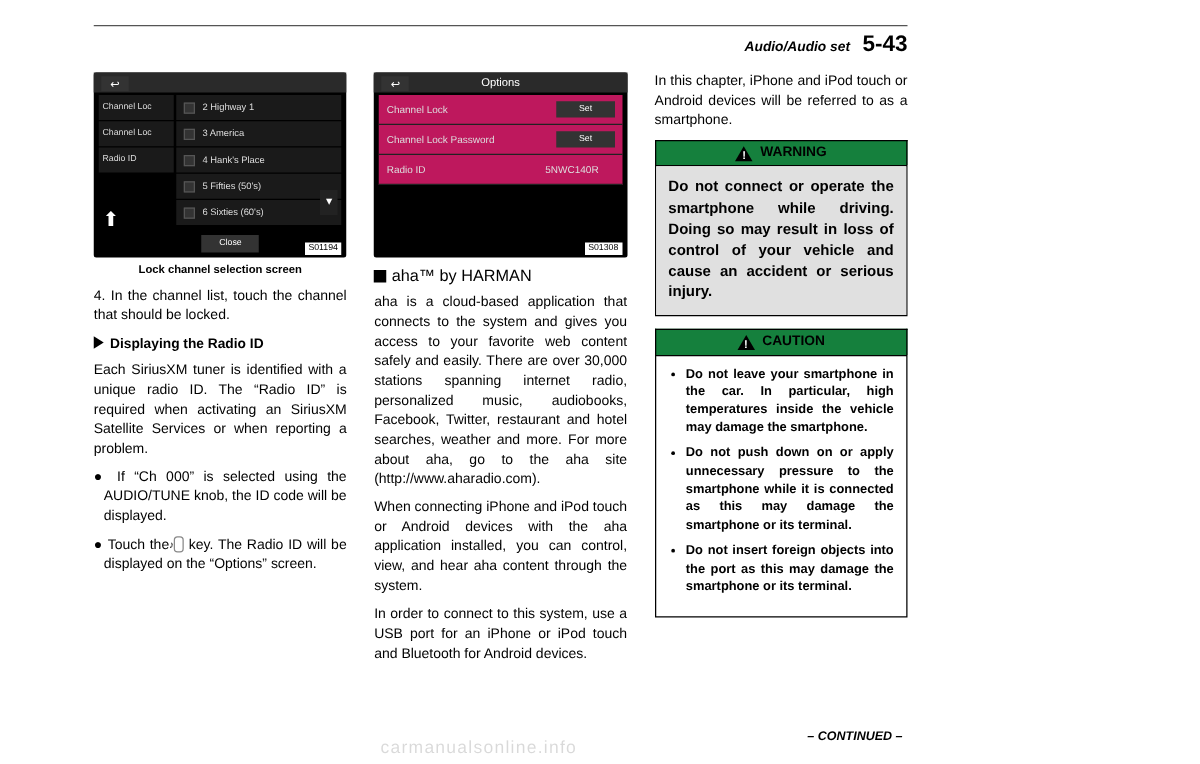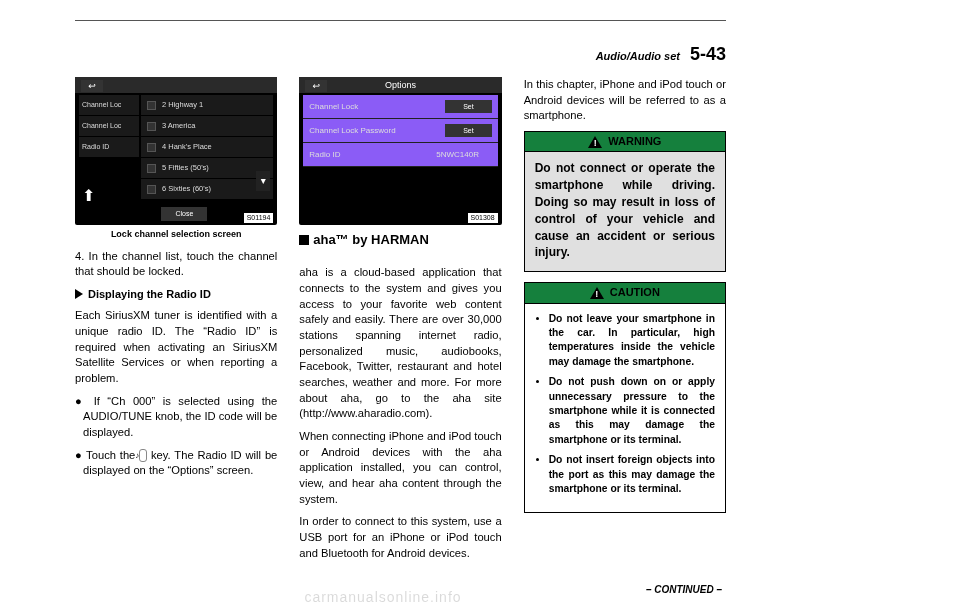--- a/index.html
+++ b/index.html
@@ -1,54 +1,54 @@
 <!DOCTYPE html>
 <html><head>
 <meta charset="utf-8">
 <style>
   * { margin: 0; padding: 0; box-sizing: border-box; }
   body { width: 960px; height: 611px; background: #fff; font-family: Arial, Helvetica, sans-serif; position: relative; overflow: hidden; }
   .page { width: 766px; height: 611px; position: relative; padding: 20px 40px 30px 75px; }
   .topline { border-top: 1px solid #555; margin-bottom: 4px; }
   .header { display: flex; justify-content: flex-end; align-items: baseline; font-size: 11px; margin-bottom: 12px; }
   .header .section { font-style: italic; margin-right: 10px; font-weight: bold; }
-  .header .pagen { font-size: 18px; font-weight: bold; margin-top: 19px; }
+  .header .pagen { font-size: 18px; font-weight: bold; }
   .columns { display: flex; gap: 22px; }
   .col { flex: 1 1 0; font-size: 11.2px; line-height: 1.4; }
   .col p { margin-bottom: 7px; text-align: justify; }
   .screen { background: #000; width: 100%; height: 148px; border-radius: 2px; display: flex; flex-direction: column; color: #fff; font-size: 9px; padding: 4px; margin-bottom: 3px; position: relative; }
   .screen .titlebar { background: #2a2a2a; height: 16px; display:flex; align-items:center; justify-content:center; font-size:9px; margin: -4px -4px 2px -4px; padding: 0 4px; }
   .screen .titlebar .back { position:absolute; left:6px; top:3px; width:22px; height:12px; background:#333; display:flex; align-items:center; justify-content:center; font-size:9px; }
   .screen .body { flex:1; display:flex; gap:2px; }
   .screen .sidecol { width: 60px; display:flex; flex-direction:column; gap:1px; }
   .screen .sidecol .cell { background:#1a1a1a; height:20px; font-size:7px; display:flex; align-items:center; padding-left:3px; color:#ddd; }
   .screen .listcol { flex:1; display:flex; flex-direction:column; gap:1px; position: relative; }
   .screen .listcol .row { background:#1a1a1a; height:20px; font-size:7.5px; display:flex; align-items:center; padding-left:6px; color:#ddd; gap:6px; }
   .screen .listcol .row .blank { width:9px; height:9px; background:#333; border:1px solid #555;}
   .screen .close { position:absolute; bottom:4px; right:70px; background:#333; font-size:7px; padding:2px 14px;}
   .screen .imgid { position:absolute; bottom:2px; right:4px; background:#fff; color:#000; padding:0 3px; font-size:7px;}
-  .screen2 .row2 { display:flex; align-items:center; padding:0 6px; height:24px; background:#8b5cf6; border-bottom:1px solid #222;gap:46px; }
+  .screen2 .row2 { display:flex; align-items:center; padding:0 6px; height:24px; background:#be185d; border-bottom:1px solid #222;gap:46px; }
   .screen2 .row2 .lbl { flex:1; font-size:8px; color:#ddd;}
   .screen2 .row2 .setbtn { background:#333; font-size:7px; padding:2px 18px;}
   .caption { text-align:center; font-size:9px; font-weight:bold; margin-bottom:8px; }
   .triangle { display:inline-block; width:0; height:0; border-top:5px solid transparent; border-bottom:5px solid transparent; border-left:8px solid #000; margin-right:5px; vertical-align: -1px;}
   .subhead { font-weight:bold; font-size:11px; margin: 4px 0 6px 0; }
   .box-black { background:#fff; border:1px solid #000; }
   .box-title { background:#15803d; border:1px solid #000; border-bottom:none; text-align:center; font-weight:bold; padding:2px; display:flex; align-items:center; justify-content:center; gap:6px; font-size:11px;}
   .warn-body { background:#e0e0e0; padding:8px 10px 10px 10px; font-weight:bold; font-size:12px; text-align:justify; }
   .caution-body { padding:8px 10px 10px 12px; font-size:10.3px; }
   .caution-body ul { list-style: disc; padding-left: 12px; }
   .caution-body li { margin-bottom:6px; font-weight:bold; text-align:justify; }
   .bullet { margin-left: 8px; text-indent: -8px; }
   .warntri { display:inline-block; width:14px; height:12px; position:relative; }
   .warntri::before { content:""; position:absolute; left:0; top:0; width:0;height:0; border-left:7px solid transparent; border-right:7px solid transparent; border-bottom:12px solid #000;}
   .warntri::after { content:"!"; position:absolute; left:0; top:1px; width:14px; text-align:center; color:#fff; font-size:9px; font-weight:bold;}
   .continued { position:absolute; bottom:16px; right:44px; font-size:10px; font-weight:bold; font-style:italic;margin-top:32px;}
   .watermark { position:absolute; bottom:6px; left:0; right:0; text-align:center; font-size:14px; color:rgba(0,0,0,0.15); letter-spacing:1px;}
-  .h2 { font-weight:bold; font-size:13px; margin: 6px 0 16px 0; }
+  .h2 { font-weight:normal; font-size:13px; margin: 6px 0 5px 0; }
   .sq { display:inline-block; width:10px; height:10px; background:#000; margin-right:4px; vertical-align:-1px;}
   .arrowup { position:absolute; left:7px; bottom:18px; width:10px; font-size:16px; color:#fff;}
   .scrolldn { position:absolute; right:3px; bottom:30px; background:#222; width:14px; height:20px; display:flex; align-items:center; justify-content:center; font-size:10px;}
   .key { display:inline-block; border:1px solid #888; border-radius:3px; padding:0 3px; font-size:8px; vertical-align:1px;}
 </style>
 </head>
 <body>
 
 <div class="page">
   <div class="topline"></div>

